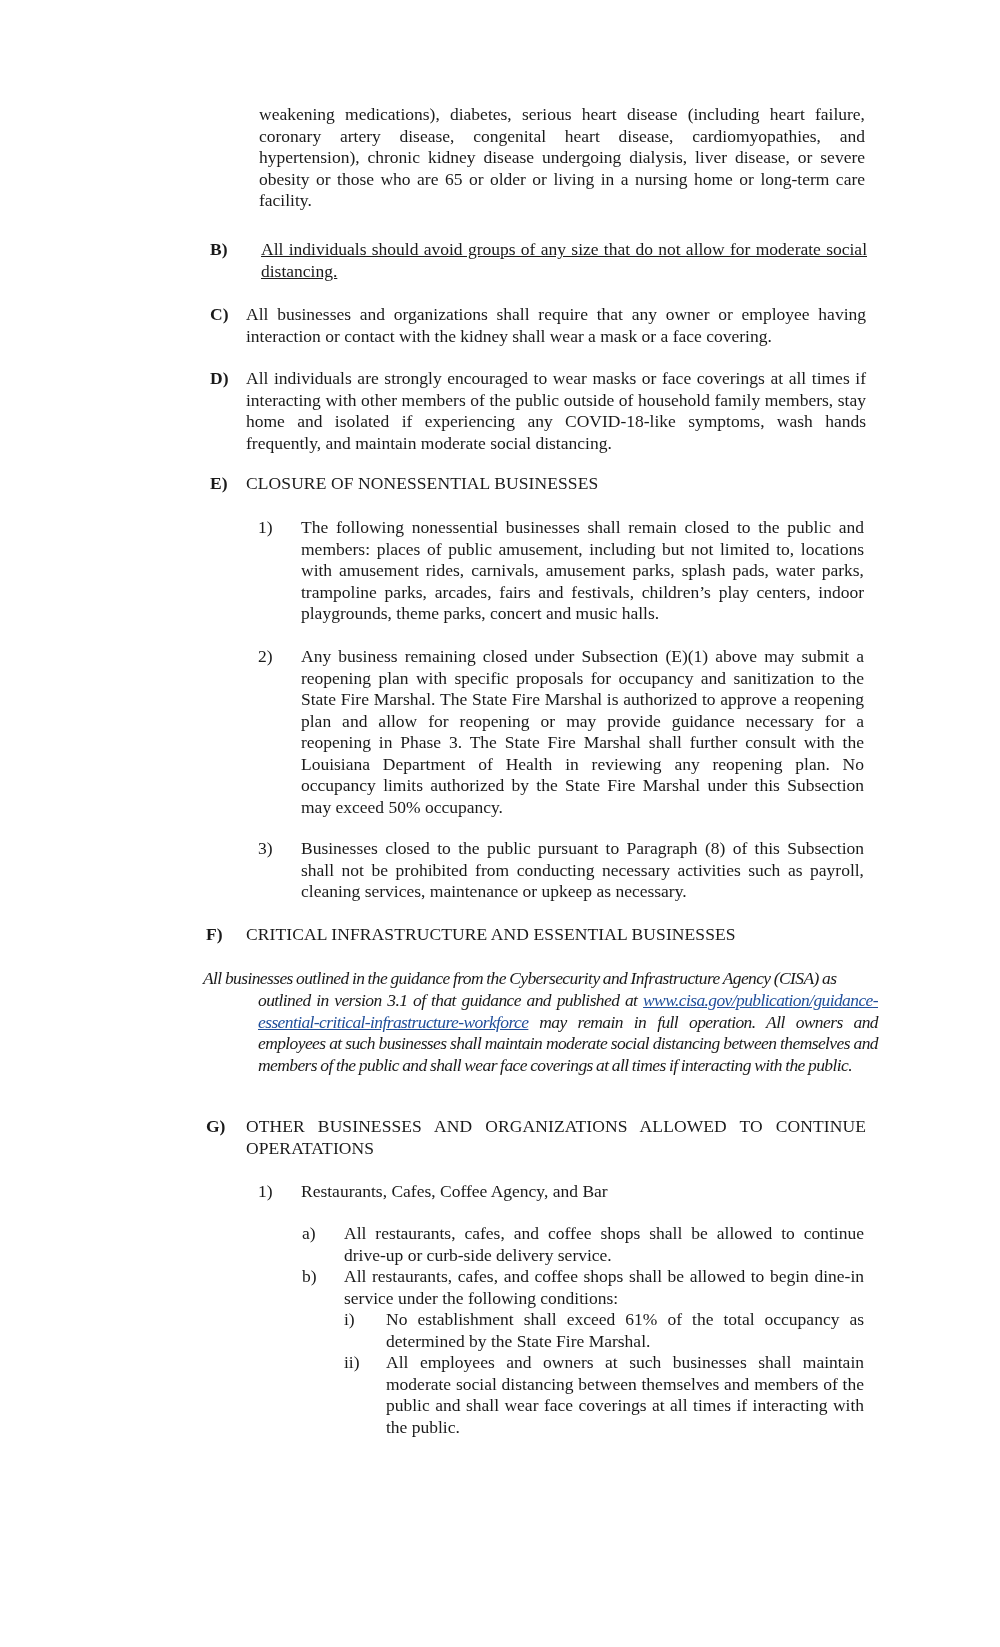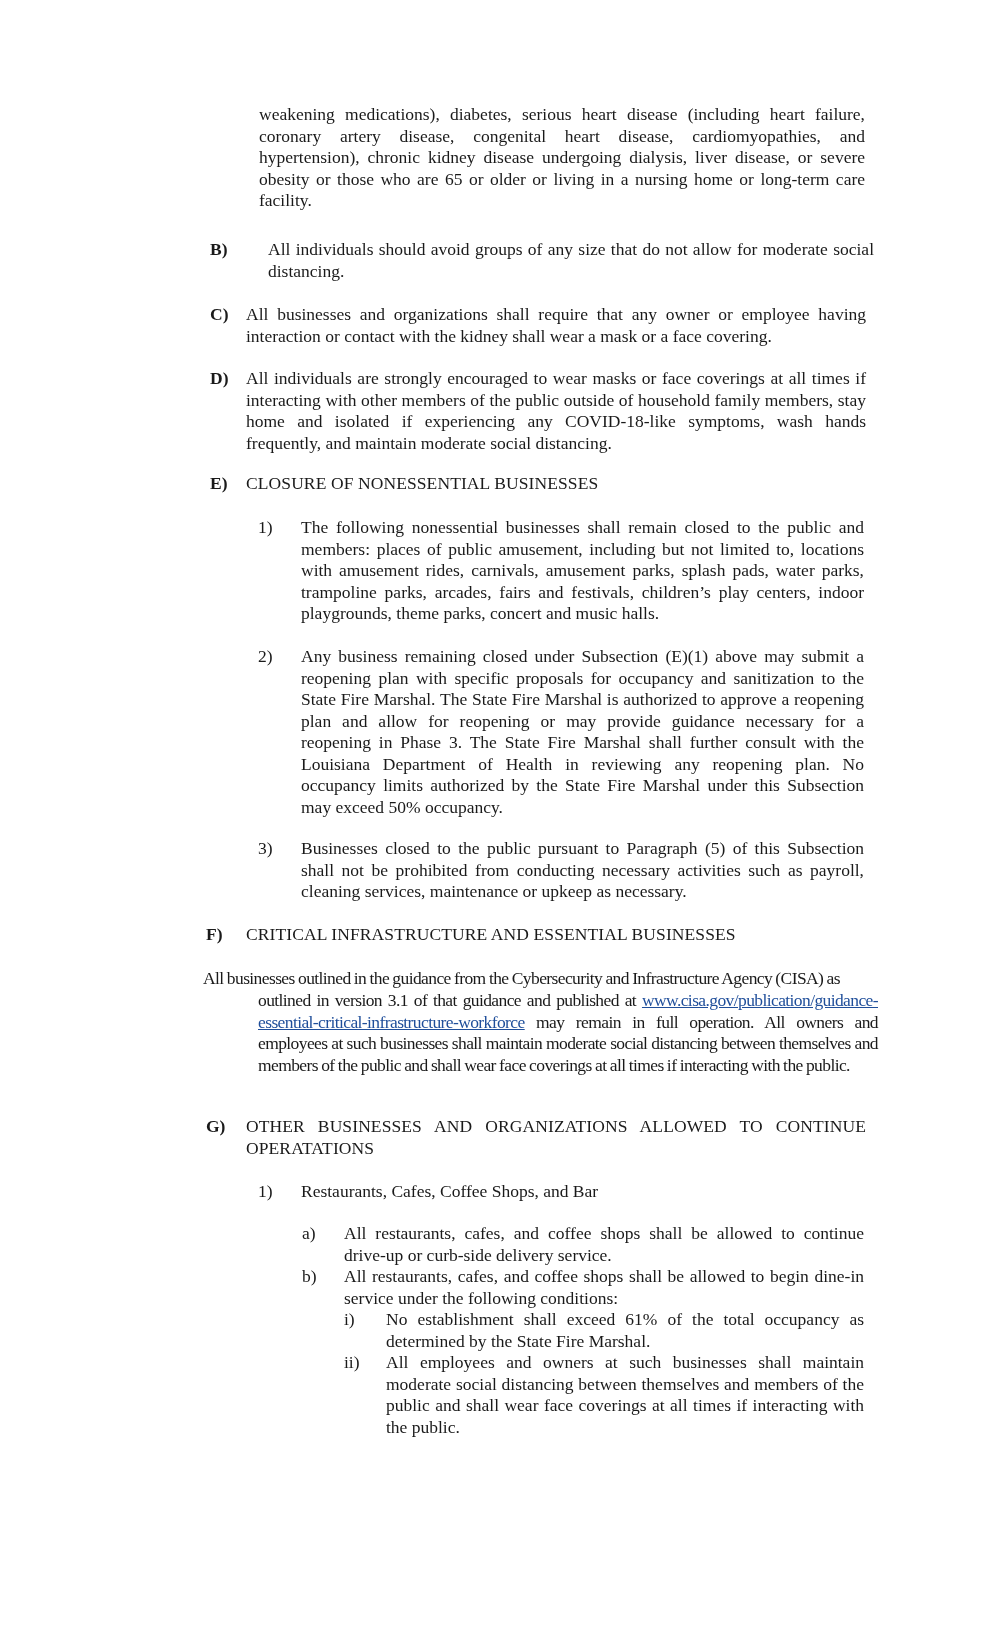--- a/index.html
+++ b/index.html
@@ -4,61 +4,61 @@
   <style>
     html, body { margin: 0; padding: 0; background: #ffffff; }
     body { width: 1000px; height: 1647px; position: relative; overflow: hidden;
       font-family: "Liberation Serif", "DejaVu Serif", serif; color: #1a1a1a; font-size: 17.5px; line-height: 21.5px; }
     .abs { position: absolute; }
     .just { text-align: justify; text-align-last: left; }
     .lbl { position: absolute; font-weight: bold; }
     .num { position: absolute; }
     .heading { position: absolute; letter-spacing: 0.1px; }
     a.link { color: #1f4e9a; text-decoration: underline; }
-    .condensed { letter-spacing: -0.6px; word-spacing: -0.5px; }
+    .condensed { letter-spacing: -0.6px; word-spacing: -0.5px; font-style: italic; }
   </style>
 </head>
 <body>
 
 <div class="abs just" style="left:259px; top:104px; width:606px;">weakening medications), diabetes, serious heart disease (including heart failure, coronary artery disease, congenital heart disease, cardiomyopathies, and hypertension), chronic kidney disease undergoing dialysis, liver disease, or severe obesity or those who are 65 or older or living in a nursing home or long-term care facility.</div>
 
 <span class="lbl" style="left:210px; top:239px;">B)</span>
-<div class="abs just" style="left:268px; top:239px; width:606px;">All individuals should avoid groups of any size that do not allow for moderate social distancing.</div>
+<div class="abs just" style="left:261px; top:239px; width:606px;text-decoration:underline;">All individuals should avoid groups of any size that do not allow for moderate social distancing.</div>
 
 <span class="lbl" style="left:210px; top:304px;">C)</span>
 <div class="abs just" style="left:246px; top:304px; width:620px;">All businesses and organizations shall require that any owner or employee having interaction or contact with the kidney shall wear a mask or a face covering.</div>
 
 <span class="lbl" style="left:210px; top:368px;">D)</span>
 <div class="abs just" style="left:246px; top:368px; width:620px;">All individuals are strongly encouraged to wear masks or face coverings at all times if interacting with other members of the public outside of household family members, stay home and isolated if experiencing any COVID-18-like symptoms, wash hands frequently, and maintain moderate social distancing.</div>
 
 <span class="lbl" style="left:210px; top:473px;">E)</span>
 <div class="heading" style="left:246px; top:473px;text-align:right;">CLOSURE OF NONESSENTIAL BUSINESSES</div>
 
 <span class="num" style="left:258px; top:517px;">1)</span>
 <div class="abs just" style="left:301px; top:517px; width:563px;">The following nonessential businesses shall remain closed to the public and members: places of public amusement, including but not limited to, locations with amusement rides, carnivals, amusement parks, splash pads, water parks, trampoline parks, arcades, fairs and festivals, children’s play centers, indoor playgrounds, theme parks, concert and music halls.</div>
 
 <span class="num" style="left:258px; top:646px;">2)</span>
 <div class="abs just" style="left:301px; top:646px; width:563px;">Any business remaining closed under Subsection (E)(1) above may submit a reopening plan with specific proposals for occupancy and sanitization to the State Fire Marshal. The State Fire Marshal is authorized to approve a reopening plan and allow for reopening or may provide guidance necessary for a reopening in Phase 3.  The State Fire Marshal shall further consult with the Louisiana Department of Health in reviewing any reopening plan.  No occupancy limits authorized by the State Fire Marshal under this Subsection may exceed 50% occupancy.</div>
 
 <span class="num" style="left:258px; top:838px;">3)</span>
-<div class="abs just" style="left:301px; top:838px; width:563px;">Businesses closed to the public pursuant to Paragraph (5) of this Subsection shall not be prohibited from conducting necessary activities such as payroll, cleaning services, maintenance or upkeep as necessary.</div>
+<div class="abs just" style="left:301px; top:838px; width:563px;">Businesses closed to the public pursuant to Paragraph (8) of this Subsection shall not be prohibited from conducting necessary activities such as payroll, cleaning services, maintenance or upkeep as necessary.</div>
 
 <span class="lbl" style="left:206px; top:924px;">F)</span>
 <div class="heading" style="left:246px; top:924px;">CRITICAL INFRASTRUCTURE AND ESSENTIAL BUSINESSES</div>
 
 <div class="abs condensed" style="left:203px; top:968px; width:663px; white-space:nowrap;">All businesses outlined in the guidance from the Cybersecurity and Infrastructure Agency (CISA) as</div>
 <div class="abs just condensed" style="left:258px; top:990px; width:620px;">
   <span>outlined in version 3.1 of that guidance and published at </span><a class="link" href="#">www.cisa.gov/publication/guidance-essential-critical-infrastructure-workforce</a><span> may remain in full operation. All owners and employees at such businesses shall maintain moderate social distancing between themselves and members of the public and shall wear face coverings at all times if interacting with the public.</span>
 </div>
 
 <span class="lbl" style="left:206px; top:1116px;">G)</span>
 <div class="heading" style="left:246px; top:1116px; width:620px; text-align:justify; text-align-last:left;">OTHER BUSINESSES AND ORGANIZATIONS ALLOWED TO CONTINUE OPERATATIONS</div>
 
 <span class="num" style="left:258px; top:1181px;">1)</span>
-<div class="abs" style="left:301px; top:1181px;">Restaurants, Cafes, Coffee Shops, and Bar</div>
+<div class="abs" style="left:301px; top:1181px;">Restaurants, Cafes, Coffee Agency, and Bar</div>
 
 <span class="num" style="left:302px; top:1223px;">a)</span>
 <div class="abs just" style="left:344px; top:1223px; width:520px;">All restaurants, cafes, and coffee shops shall be allowed to continue drive-up or curb-side delivery service.</div>
 
 <span class="num" style="left:302px; top:1266px;">b)</span>
 <div class="abs just" style="left:344px; top:1266px; width:520px;">All restaurants, cafes, and coffee shops shall be allowed to begin dine-in service under the following conditions:</div>
 
 <span class="num" style="left:344px; top:1309px;">i)</span>
 <div class="abs just" style="left:386px; top:1309px; width:478px;">No establishment shall exceed 61% of the total occupancy as determined by the State Fire Marshal.</div>
 

